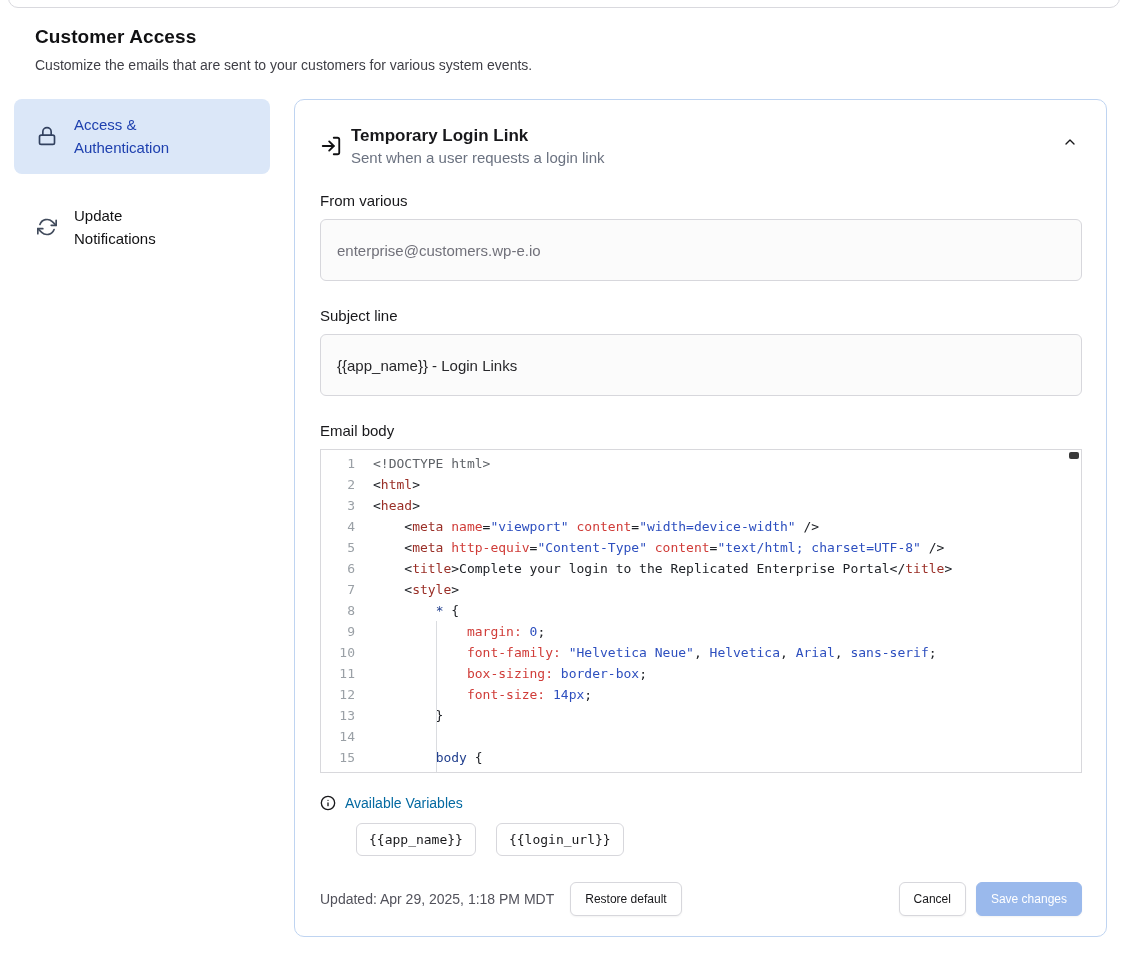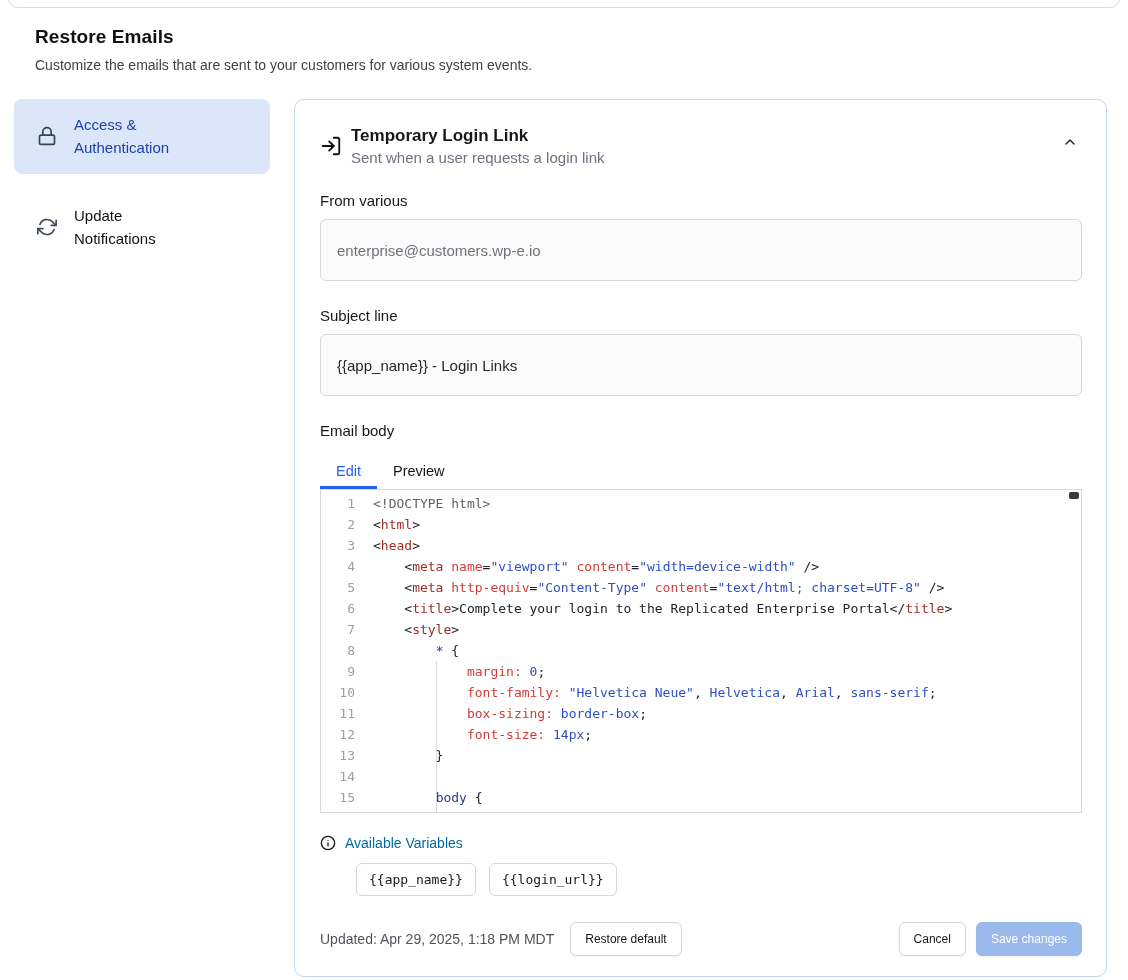--- a/index.html
+++ b/index.html
@@ -65,21 +65,21 @@
   .tk-num { color:#2d4fbf; }
   .tk-val { color:#2d4fbf; }
   .tk-sel { color:#23418f; }
   .indent-guide { position:absolute; left:115px; top:171px; bottom:0; width:1px; background:#dadce0; }
   .editor-scrollbar { position:absolute; top:1px; right:1px; bottom:1px; width:12px; background:#fff; }
   .editor-scroll-thumb { width:10px; height:7px; margin:1px auto 0; background:#3a3a3a; border-radius:2px; }
 
   
   .vars-row { display:flex; align-items:center; gap:9px; margin-top:22px; font-size:14px; color:#0369a1; }
   .info-icon { width:16px; height:16px; color:#18181b; display:flex; align-items:center; }
-  .chips { display:flex; gap:13px; margin-top:12px;padding-left:36px; }
+  .chips { display:flex; gap:20px; margin-top:12px;padding-left:36px; }
   .chip { font-family:"DejaVu Sans Mono", monospace; font-size:13px; color:#18181b;
     padding:8px 12px; border:1px solid #d7d7dc; border-radius:6px; background:#fff; cursor:pointer; }
 
   
   .panel-footer { display:flex; align-items:center; margin-top:26px; }
   .updated { font-size:14px; color:#52525b; }
   .btn { height:34px; padding:0 14px; border-radius:6px; font-size:12px; font-weight:500;
     font-family:"Liberation Sans",sans-serif; border:1px solid #d7d7dc; background:#fff; color:#18181b;
     cursor:pointer; box-shadow:0 1px 2px rgba(0,0,0,.05); }
   .btn.restore { margin-left:16px; }
@@ -88,21 +88,21 @@
 
   svg { display:block; }
 </style>
 </head>
 <body>
 
 <div class="page">
   <div class="top-card-edge"></div>
 
   <header class="page-header">
-    <h1>Restore Emails</h1>
+    <h1>Customer Access</h1>
     <p>Customize the emails that are sent to your customers for various system events.</p>
   </header>
 
   <div class="content-row">
 
     <nav class="sidebar">
       <div class="side-item active">
         <span class="side-icon">
           <svg width="20" height="20" viewBox="0 0 24 24" fill="none" stroke="currentColor" stroke-width="2" stroke-linecap="round" stroke-linejoin="round">
               <rect x="3" y="11" width="18" height="11" rx="2"></rect>
@@ -147,24 +147,20 @@
       </div>
 
       <label class="field-label">From various</label>
       <input class="text-input" type="text" placeholder="enterprise@customers.wp-e.io" style="">
 
       <label class="field-label">Subject line</label>
       <input class="text-input" type="text" value="{{app_name}} - Login Links" style="">
 
       <label class="field-label">Email body</label>
 
-      <div class="tabs">
-        <div class="tab active">Edit</div>
-        <div class="tab">Preview</div>
-      </div>
 
       <div class="editor">
         <div id="code-lines">
             <div class="code-line">
               <span class="ln">1</span>
               <span class="code"><span class="tk-doc">&lt;!DOCTYPE </span><span class="tk-doc">html&gt;</span></span>
             </div>
             <div class="code-line">
               <span class="ln">2</span>
               <span class="code"><span class="tk-pln">&lt;</span><span class="tk-tag">html</span><span class="tk-pln">&gt;</span></span>

